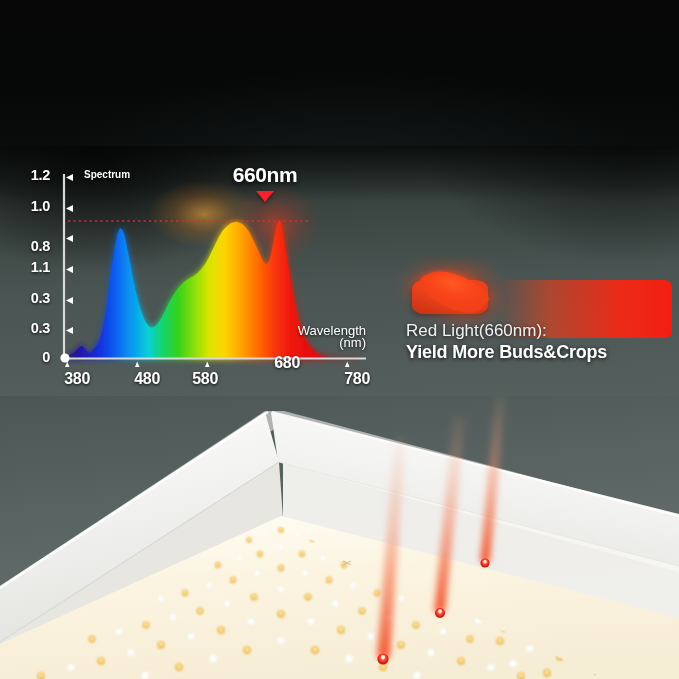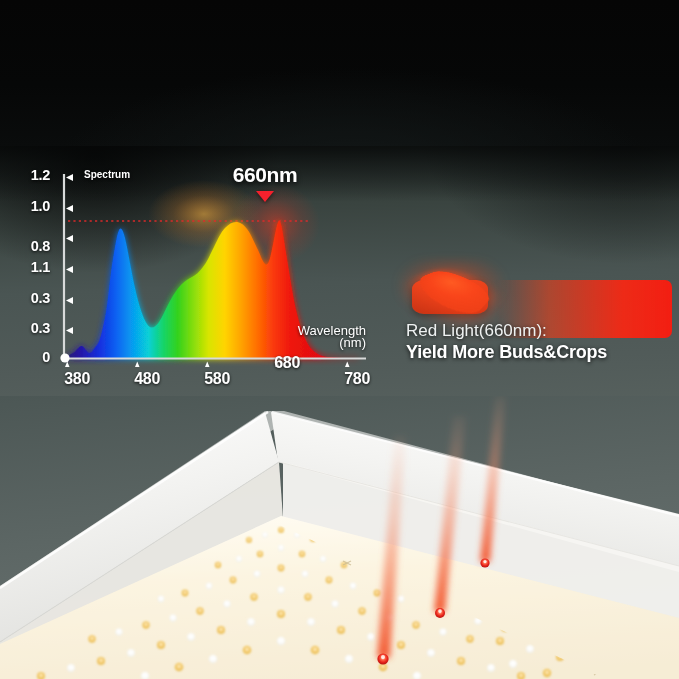--- a/index.html
+++ b/index.html
@@ -227,21 +227,21 @@
     <div class="chart-label ylab" style="left:2px; top:9px;">1.2</div>
     <div class="chart-label ylab" style="left:2px; top:40px;">1.0</div>
     <div class="chart-label ylab" style="left:2px; top:80px;">0.8</div>
     <div class="chart-label ylab" style="left:2px; top:101px;">1.1</div>
     <div class="chart-label ylab" style="left:2px; top:132px;">0.3</div>
     <div class="chart-label ylab" style="left:2px; top:162px;">0.3</div>
     <div class="chart-label ylab" style="left:2px; top:191px;">0</div>
 
     <div class="chart-label xlab" style="left:26px;  top:212px;">380</div>
     <div class="chart-label xlab" style="left:96px;  top:212px;">480</div>
-    <div class="chart-label xlab" style="left:166px; top:212px;">580</div>
+    <div class="chart-label xlab" style="left:154px; top:212px;">580</div>
     <div class="chart-label xlab" style="left:236px; top:196px;">680</div>
     <div class="chart-label xlab" style="left:306px; top:212px;">780</div>
 
     <div class="chart-label spectrum-word" style="left:66px; top:11px;">Spectrum</div>
     <div class="chart-label wave-word" style="right:12px; top:167px;"><span>Wavelength</span><br><span>(nm)</span></div>
   </div>
 
   <div class="nm-badge">660nm</div>
   <div class="nm-arrow"></div>
 

